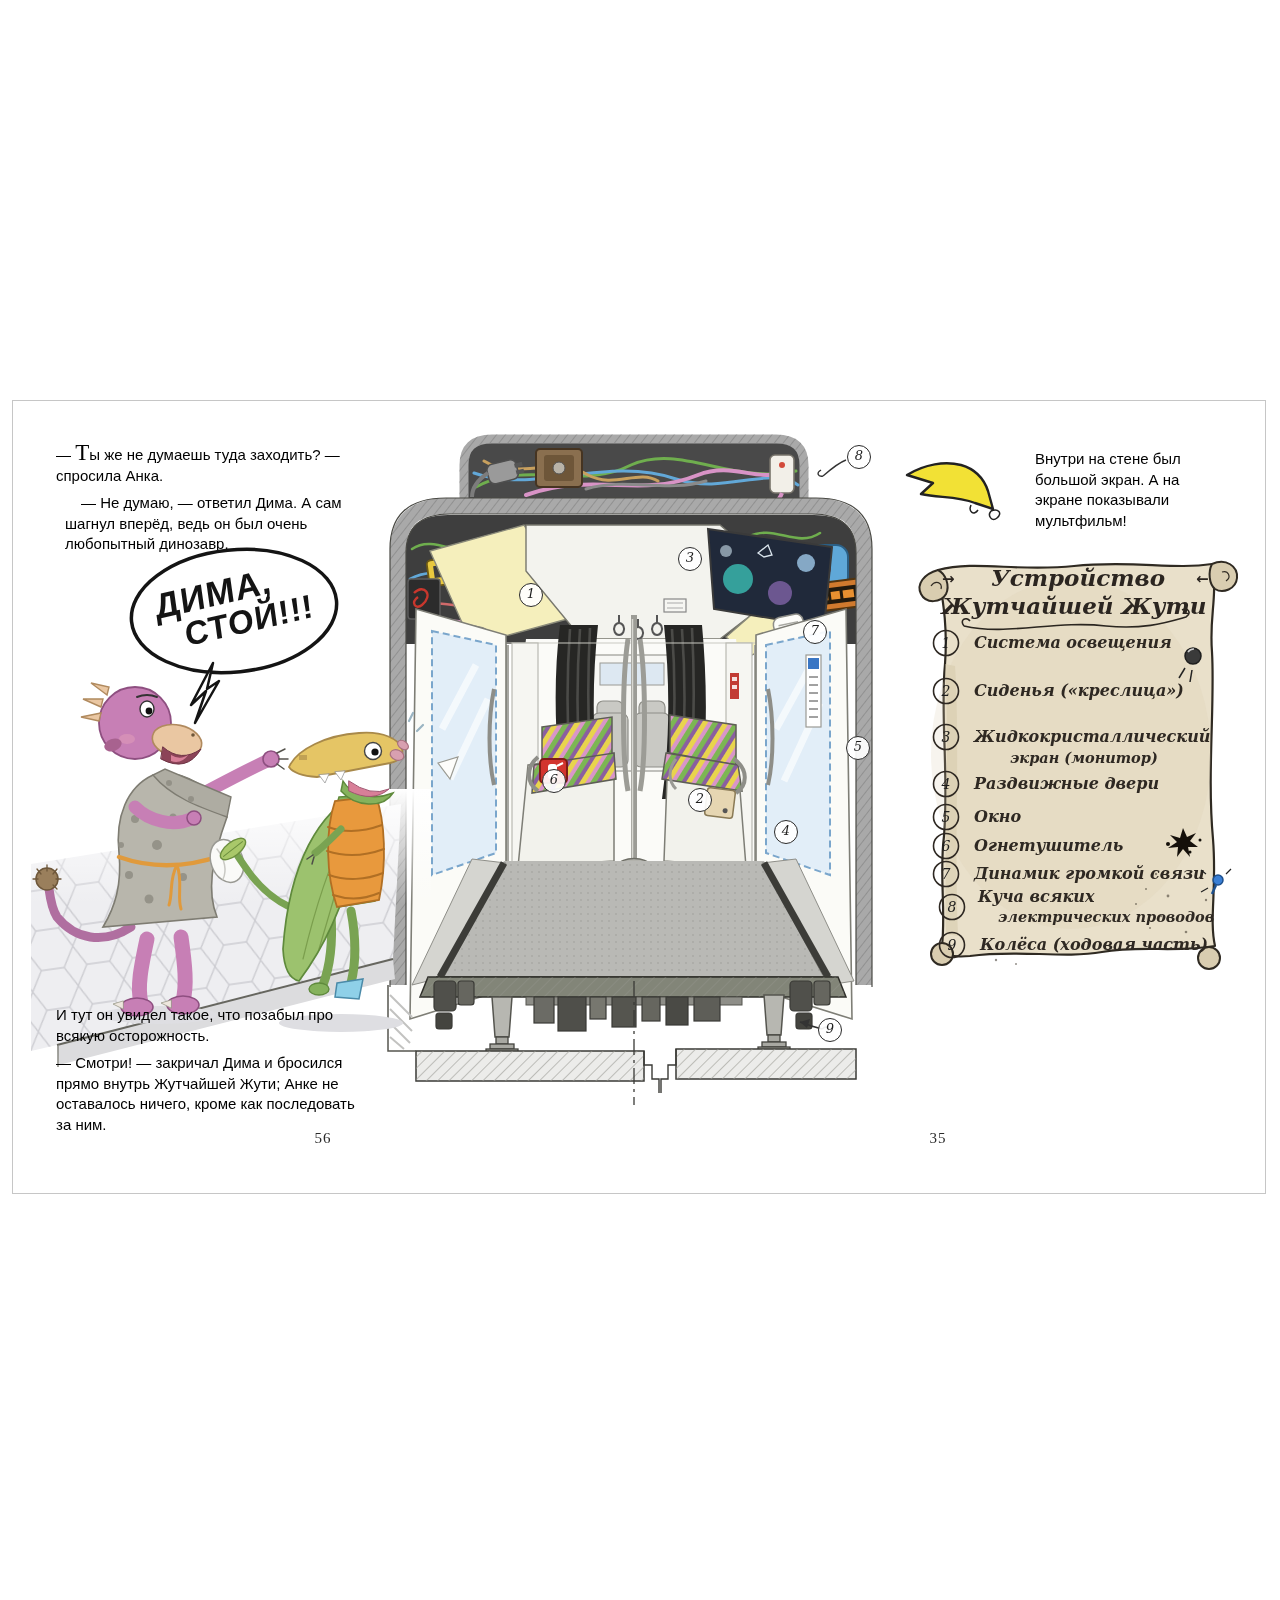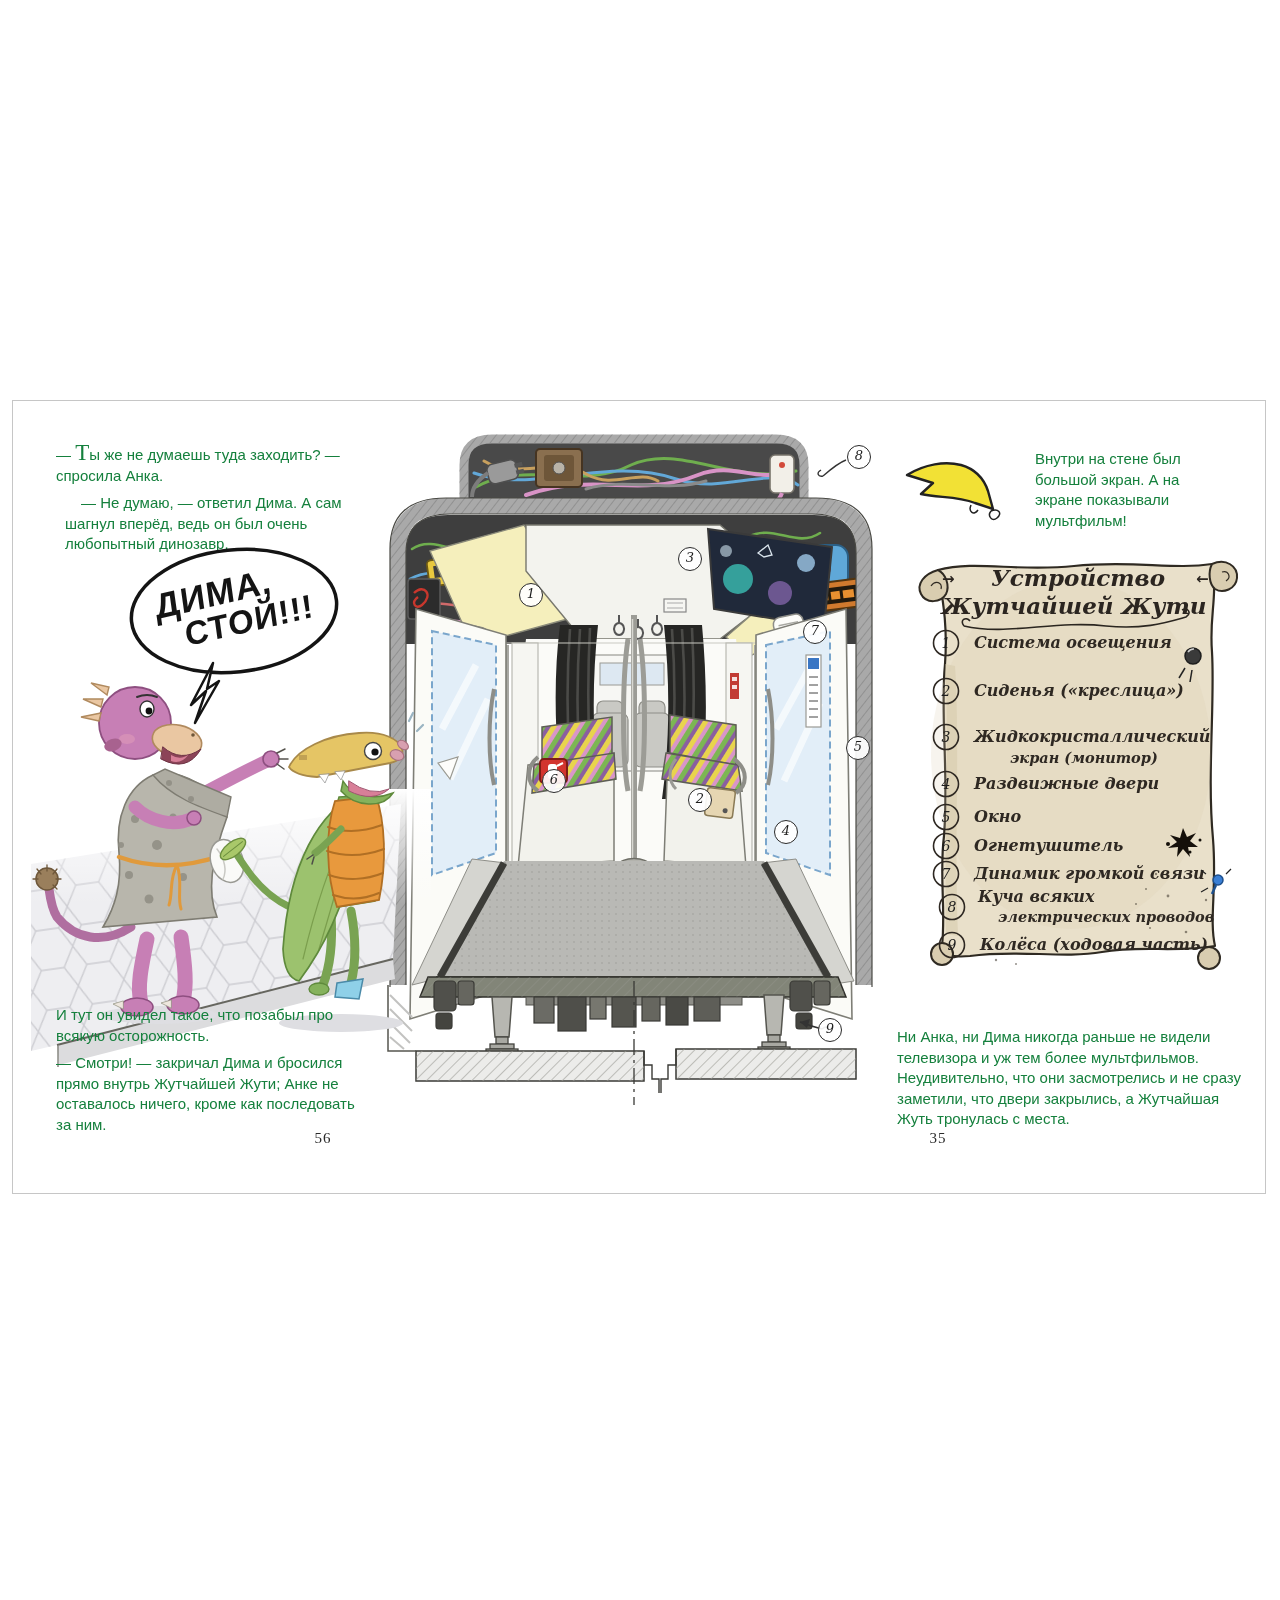--- a/index.html
+++ b/index.html
@@ -1,19 +1,19 @@
 <!DOCTYPE html>
 <html><head>
 <meta charset="utf-8">
 <style>
   html,body{margin:0;padding:0;background:#ffffff;}
   body{width:1280px;height:1600px;position:relative;font-family:"Liberation Sans",sans-serif;}
   .spread{position:absolute;left:12px;top:400px;width:1254px;height:794px;border:1px solid #c6c6c6;background:#ffffff;box-sizing:border-box;overflow:hidden;}
   .abs{position:absolute;}
-  .para{position:absolute;font:15px/20.5px "Liberation Sans",sans-serif;color:#15803d;}
+  .para{position:absolute;font:15px/20.5px "Liberation Sans",sans-serif;color:#000000;}
   .para p{margin:0 0 7px 0;}
   .para p.indent{text-indent:16px;margin-left:9px;}
   .ini{font-family:"Liberation Serif",serif;font-size:23px;line-height:0;}
   .pagenum{position:absolute;width:44px;text-align:center;font:15px "Liberation Serif",serif;color:#2a2a2a;letter-spacing:1px;}
   .co{position:absolute;width:22px;height:22px;border:1.4px solid #2a2a2a;border-radius:50%;
       background:rgba(255,255,255,.92);font:italic 13px/19.5px "DejaVu Serif",serif;text-align:center;color:#1e1e1e;z-index:30;}
   .bubble{position:absolute;z-index:25;}
   .bubtxt{position:absolute;left:34px;top:30px;width:180px;transform:rotate(-13deg) skewX(-5deg);color:#141414;}
   .bub-l1{font:bold 35px/1 "Liberation Sans",sans-serif;letter-spacing:1px;}
   .bub-l2{font:bold 33px/1 "Liberation Sans",sans-serif;margin-left:26px;margin-top:0px;letter-spacing:1px;}
@@ -458,23 +458,20 @@
 
   <div class="para" style="left:43px;top:604px;width:305px;">
     <p>И тут он увидел такое, что позабыл про всякую осторожность.</p>
     <p>—  Смотри! — закричал Дима и бросился прямо внутрь Жутчайшей Жути; Анке не оставалось ничего, кроме как последовать за ним.</p>
   </div>
 
   <div class="para" style="left:1022px;top:48px;width:190px;">
     <p>Внутри на стене был большой экран. А на экране показывали мультфильм!</p>
   </div>
 
-  <div class="para" style="left:884px;top:626px;width:348px;">
-    <p>Ни Анка, ни Дима никогда раньше не видели телевизора и уж тем более мультфильмов. Неудивительно, что они засмотрелись и не сразу заметили, что двери закрылись, а Жутчайшая Жуть тронулась с места.</p>
-  </div>
 
   <svg class="abs" style="left:886px;top:52px;" width="104" height="82" viewBox="0 0 104 82">
     <path d="M8,22 C26,11 46,8 62,12 C76,16 85,26 89,38 L94,56 L76,50 C58,43 40,45 22,41 L34,30 Z" fill="#f2e135" stroke="#222" stroke-width="2.4" stroke-linejoin="round"></path>
     <path d="M92,58 c7,-3 12,2 6,7 c-5,4 -10,-2 -6,-7 M72,52 c-3,7 3,11 7,5" stroke="#222" stroke-width="1.5" fill="none"></path>
   </svg>
 
   <svg class="abs" style="left:893px;top:143px;" width="335" height="435" viewBox="0 0 335 435">
     <path d="M32,26 C70,16 110,28 168,22 C226,16 268,26 306,20 C312,55 303,70 306,108 C309,160 301,230 307,295 C311,345 303,375 309,402 C270,409 235,401 196,408 C156,415 112,405 64,412 C44,414 38,410 36,402 C40,366 33,330 38,292 C43,230 34,170 39,120 C42,80 36,52 32,26 Z" fill="#e9e0ca" stroke="#2f2a22" stroke-width="2.2" stroke-linejoin="round"></path>
     <ellipse cx="165" cy="210" rx="140" ry="175" fill="#d9cdb0" opacity=".22"></ellipse>
     <path d="M39,120 C44,200 38,300 40,390 L52,392 C48,300 54,200 49,122 Z" fill="#d4c7a8" opacity=".5"></path>

